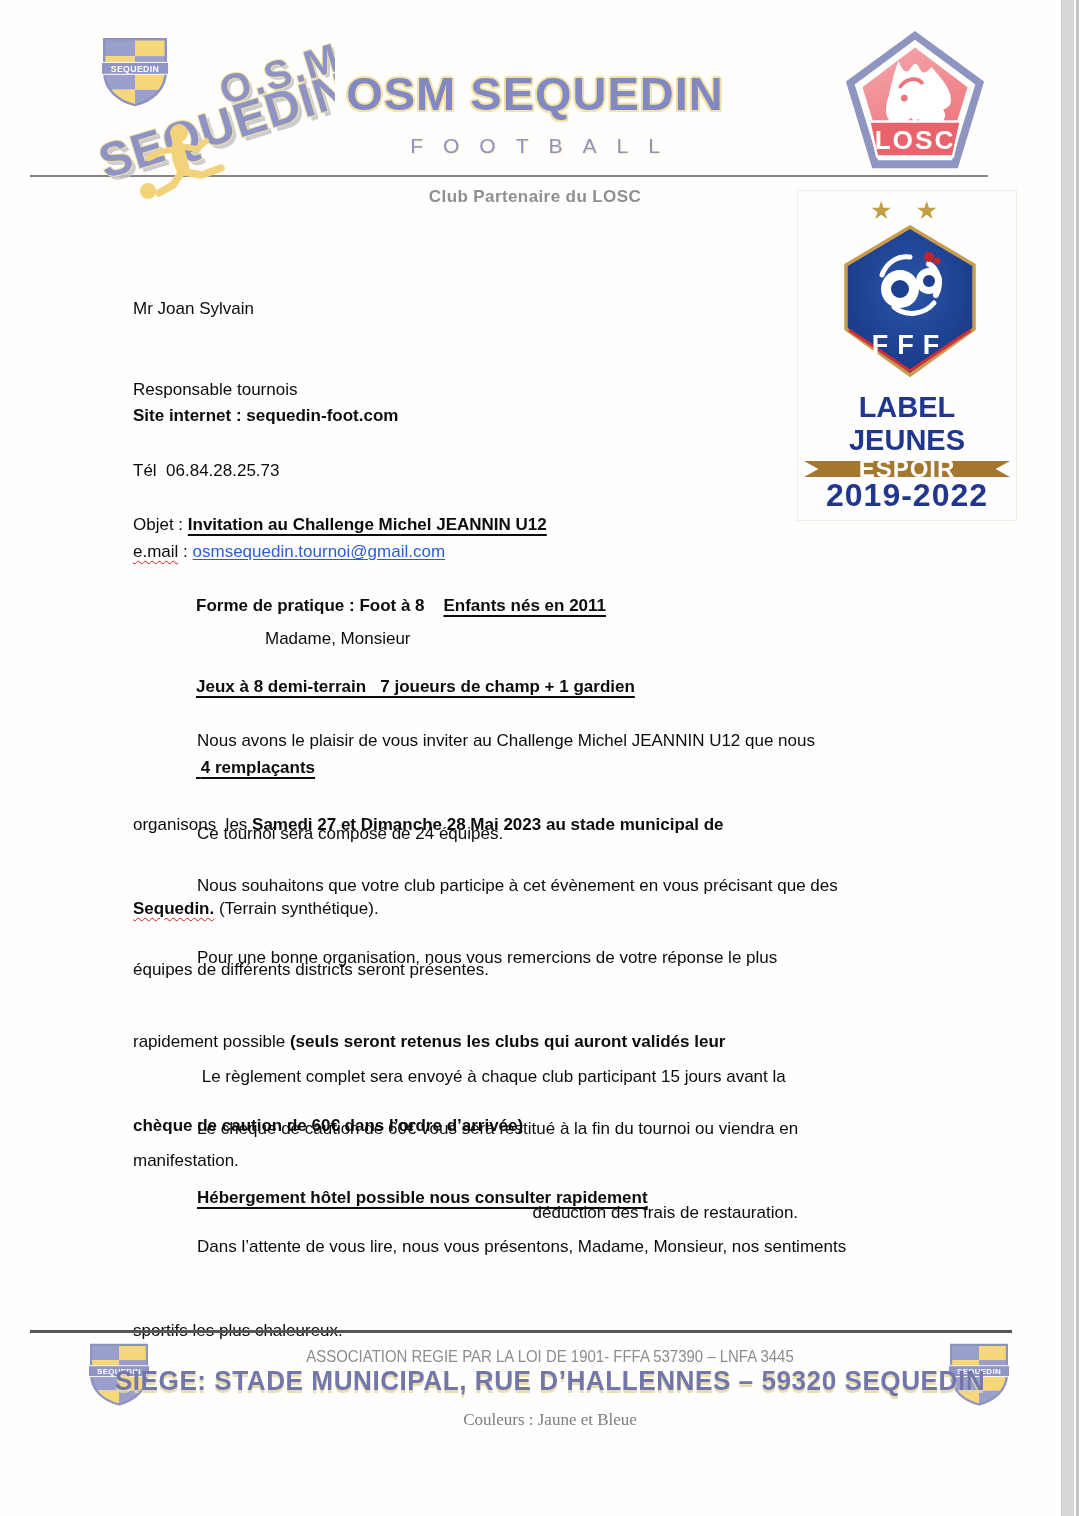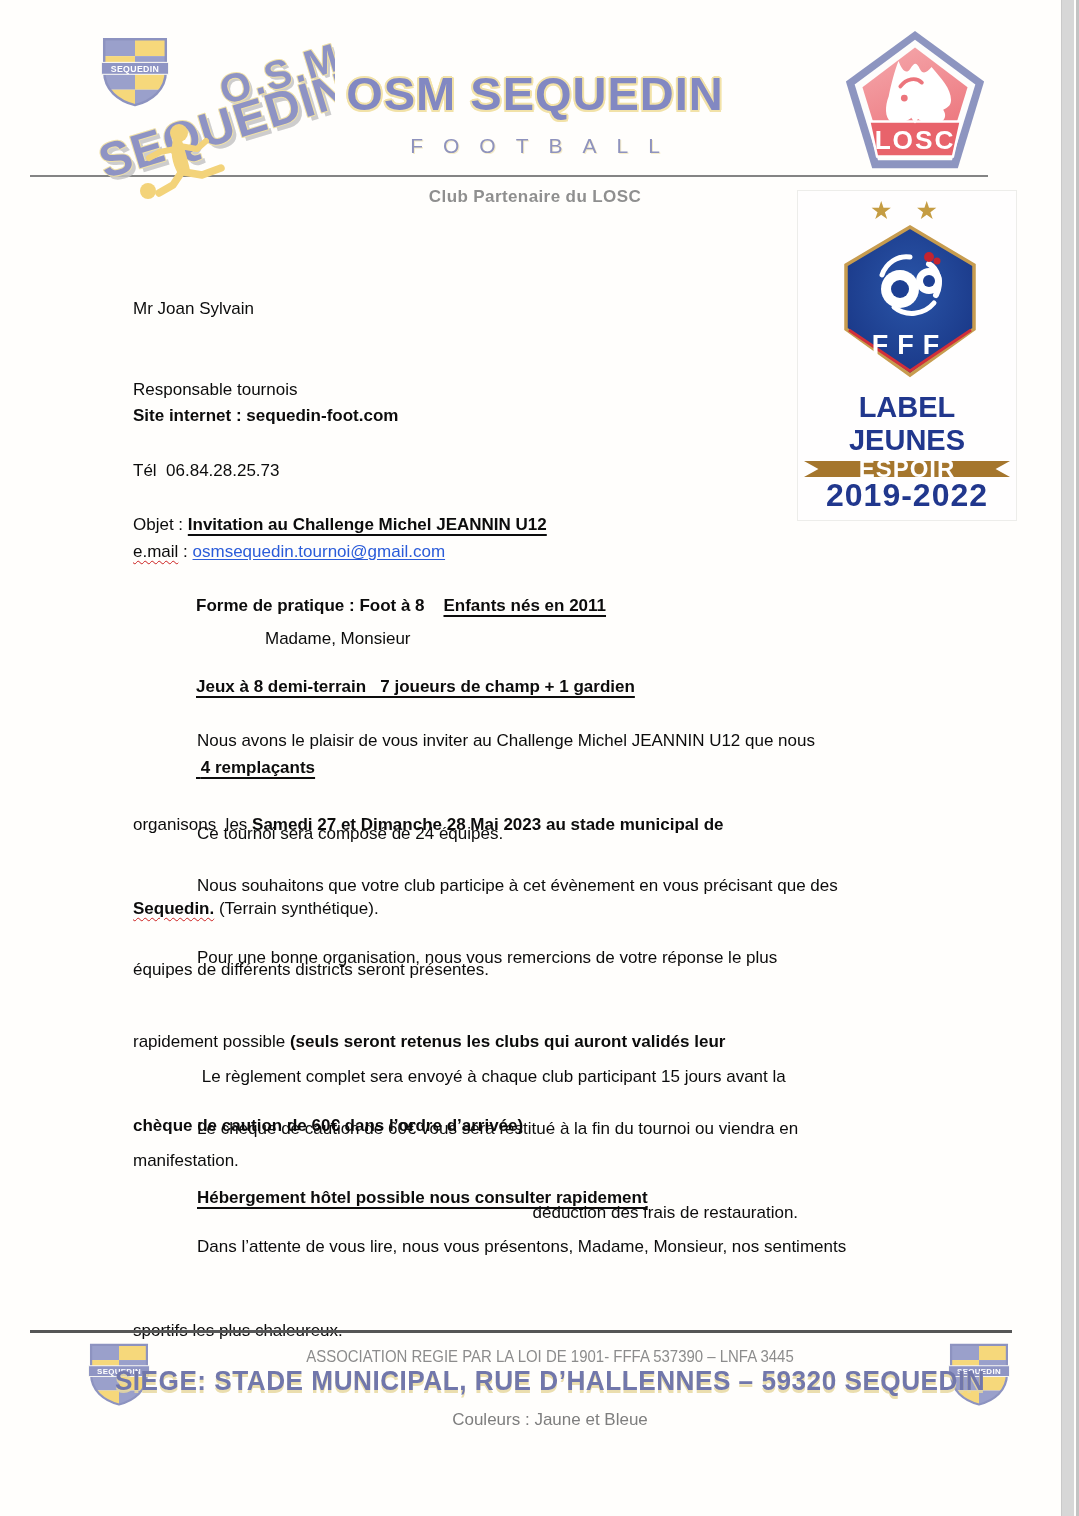--- a/index.html
+++ b/index.html
@@ -46,21 +46,21 @@
   .p1{left:133px;top:671px;} .p2{left:133px;top:764px;} .p3{left:133px;top:816px;}
   .p4{left:133px;top:888px;} .p5{left:133px;top:1007px;} .p6{left:133px;top:1059px;text-align:right;}
   .p7{left:133px;top:1128px;} .p8{left:133px;top:1177px;}
 
   
   .assoc{left:80px;top:1347px;width:940px;text-align:center;font-size:17px;color:#8c8c8c;
       transform:scaleX(0.88);}
   .siege{left:80px;top:1366px;width:940px;text-align:center;font-size:27px;font-weight:bold;
       color:#7177ab;letter-spacing:0.5px;transform:scaleX(0.97);
       text-shadow:0 3px 0 rgba(232,216,160,0.85);}
-  .couleurs{left:80px;top:1410px;width:940px;text-align:center;font-size:17px;color:#7e7e7e;}
+  .couleurs{left:80px;top:1410px;width:940px;text-align:center;font-size:17px;color:#7e7e7e;font-family:Liberation Serif, serif;}
 
   
   .edge1{left:1061px;top:0;width:12px;height:1516px;background:#d7d7d7;border-left:1px solid #c9c9c9;}
   .edge2{left:1076px;top:0;width:3px;height:1516px;background:#c3c3c3;}
 
   svg text{font-family:"Liberation Sans",sans-serif;}
 </style>
 </head>
 <body>
 

